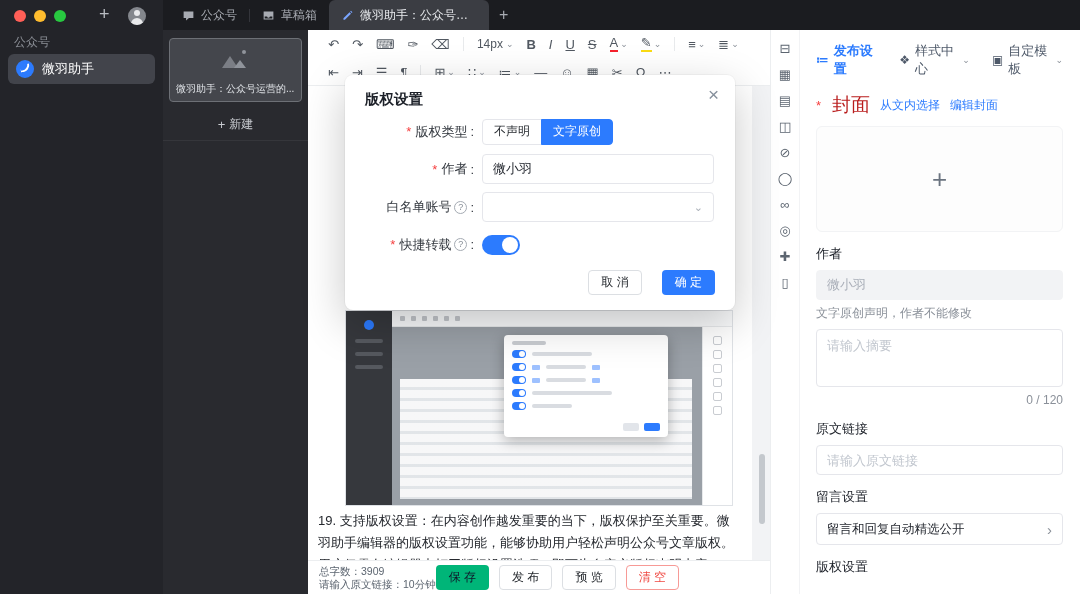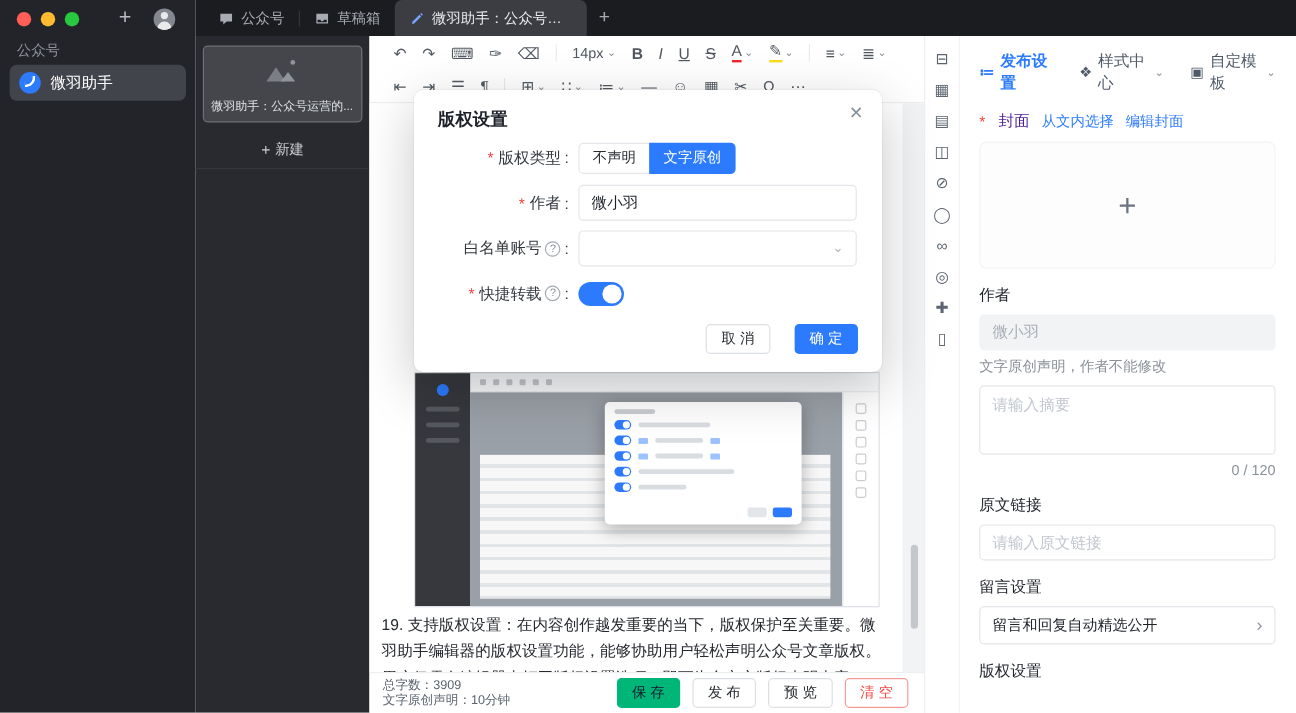--- a/index.html
+++ b/index.html
@@ -87,21 +87,21 @@
   .w40{width:40px}.w60{width:60px}.w80{width:80px}
   .m-chip{width:8px;height:5px;background:#9ec1ff;border-radius:1px;flex:none}
   .m-foot{position:absolute;right:8px;bottom:6px;display:flex;gap:5px}
   .m-btnx{width:16px;height:8px;border-radius:2px;background:#e2e5ea}
   .m-btnx.b{background:#2c7bfe}
 
   .para{position:absolute;left:10px;right:12px;top:424px;font-size:13px;line-height:1.7;color:#25282e}
   .para b{font-weight:400}
 
   .statusbar{position:absolute;left:0;right:0;bottom:0;height:34px;background:#fff;border-top:1px solid #eceef0;
-             display:flex;align-items:center;justify-content:space-between;padding:0 13px 0 11px}
+             display:flex;align-items:center;justify-content:flex-start;padding:0 13px 0 11px}
   .stats{font-size:10.5px;color:#5c6570;line-height:13px}
   .actions{display:flex;gap:10px}
   .btn{height:25px;padding:0 12px;border-radius:4px;font-size:12px;border:1px solid transparent;background:#fff;
        font-family:inherit;white-space:nowrap}
   .btn.save{background:#00b578;color:#0f172a}
   .btn.ghost{border-color:#dcdfe3;color:#272b30}
   .btn.danger{border-color:#f79a96;color:#f04a43}
   .btn.primary{background:#2c7bfe;color:#fff}
 
   
@@ -111,21 +111,21 @@
   .r-ico{font-size:13px;line-height:1}
 
   
   #panel{position:absolute;left:800px;top:30px;right:0;bottom:0;background:#fff;padding:12px 17px 0 16px;overflow:hidden}
   .p-tabs{display:flex;gap:22px;align-items:center;font-size:13px;color:#4e5969}
   .p-tab{display:flex;align-items:center;gap:5px}
   .p-tab.active{color:#2c7bfe;font-weight:700}
   .p-ico{font-size:12px}
   .p-cover-row{display:flex;align-items:center;gap:10px;margin-top:14px}
   .req{color:#f53f3f;margin-right:1px}
-  .p-strong{font-size:13px;color:#4c1d95}
+  .p-strong{font-size:19px;color:#b91c1c}
   .p-link{font-size:12px;color:#2c7bfe}
   .p-cover-box{margin-top:8px;height:106px;border:1px solid #f2f3f5;border-radius:6px;background:#fdfdfd;
                display:flex;align-items:center;justify-content:center}
   .p-plus{font-size:26px;color:#6b7480;font-weight:300}
   .p-label{margin-top:13px;font-size:13px;color:#1d2129}
   .p-input{margin-top:7px;width:100%;height:30px;border:1px solid #e5e6eb;border-radius:4px;padding:0 10px;
            font-size:13px;color:#4c1d95;background:#fff;font-family:inherit}
   .p-input.disabled{background:#f2f3f5;border-color:#f2f3f5;color:#a9aeb8}
   .p-input::placeholder,.p-textarea::placeholder{color:#c2c7cf}
   .p-hint{margin-top:5px;font-size:12px;color:#8a9099}
@@ -347,21 +347,21 @@
           </div>
       </div>
       <p class="para"><span>19.</span> <b>支持版权设置：</b><span>在内容创作越发重要的当下，版权保护至关重要。微羽助手编辑器的版权设置功能，能够协助用户轻松声明公众号文章版权。用户仅需在编辑器中打开版权设置选项，即可为自定义版权声明内容</span></p>
     </div>
     <div class="scrollbar"></div>
   </div>
 
   <div class="statusbar">
     <div class="stats">
       <div>总字数：3909</div>
-      <div>文字原创声明：10分钟</div>
+      <div>请输入原文链接：10分钟</div>
     </div>
     <div class="actions">
       <button class="btn save">保 存</button>
       <button class="btn ghost">发 布</button>
       <button class="btn ghost">预 览</button>
       <button class="btn danger">清 空</button>
     </div>
   </div>
 </div>
 

